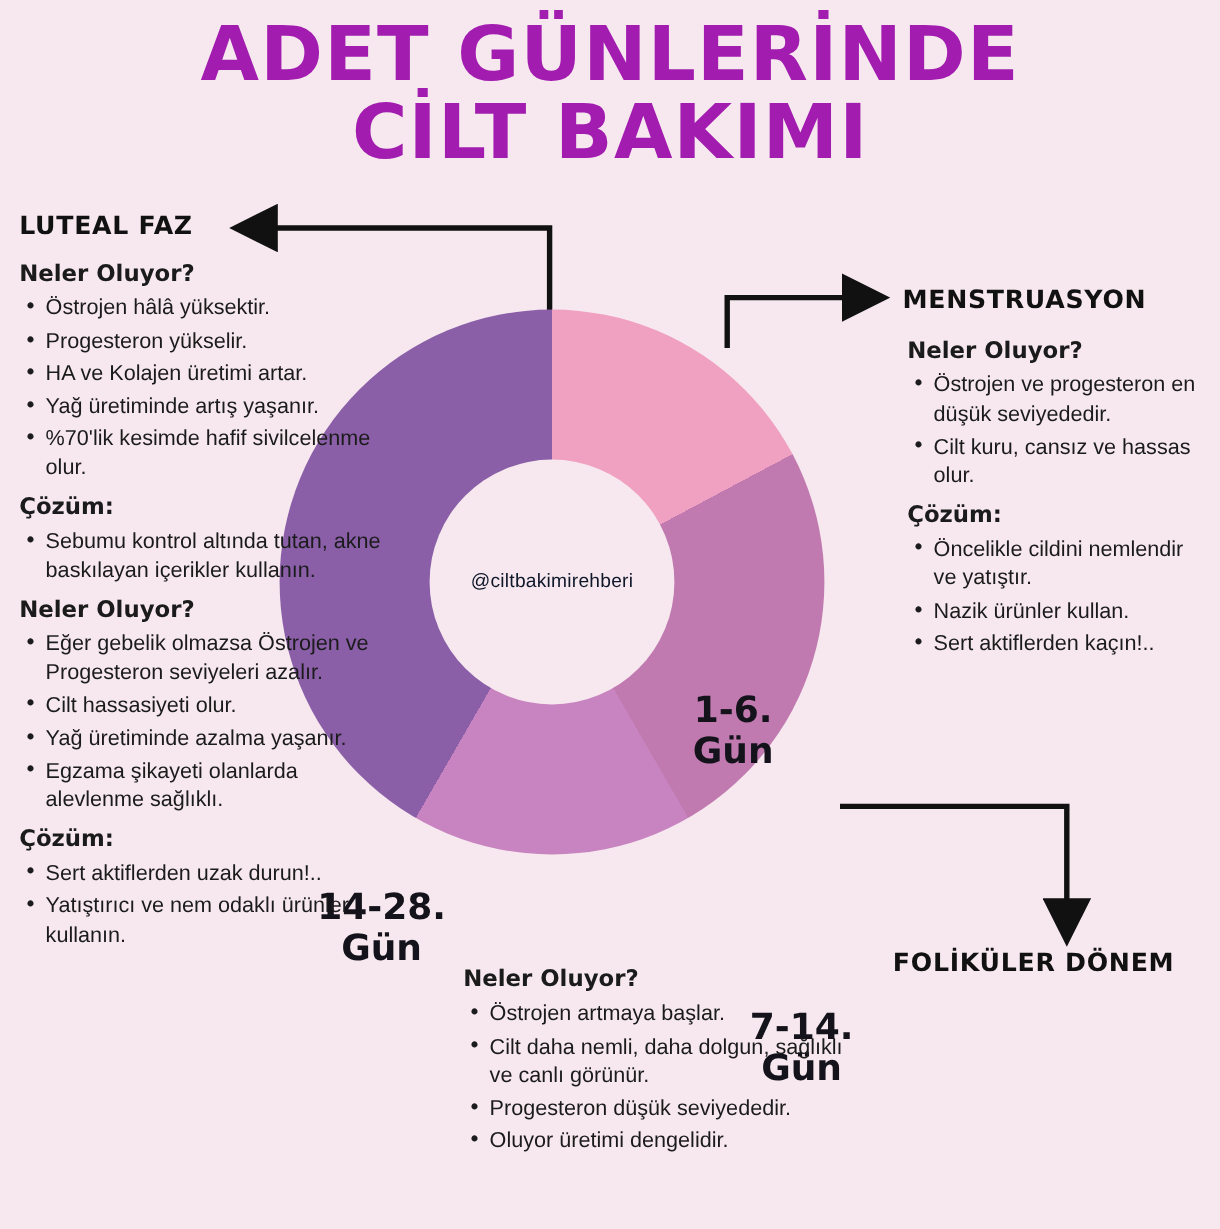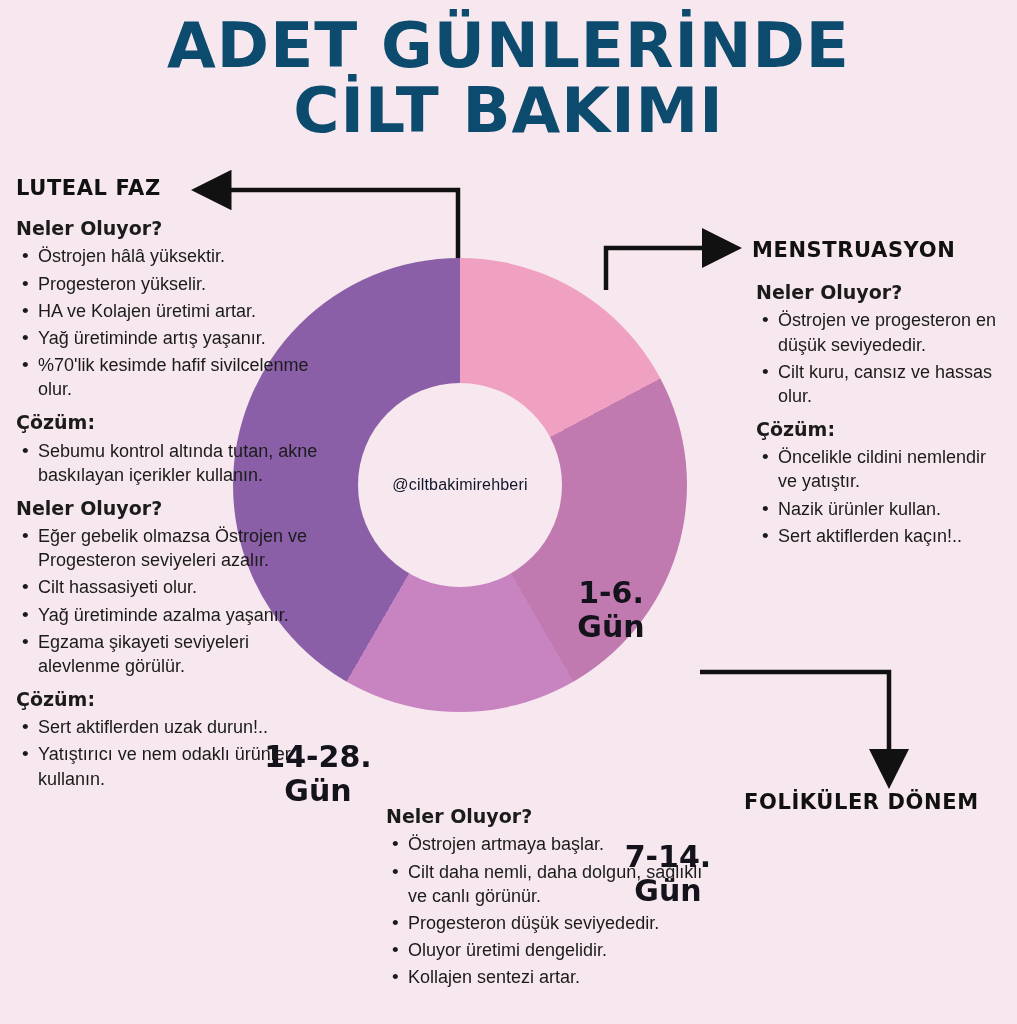--- a/index.html
+++ b/index.html
@@ -26,21 +26,21 @@
     position: absolute;
     top: 14px;
     left: 0;
     width: 1017px;
     text-align: center;
     font-family: "DejaVu Sans", sans-serif;
     font-weight: bold;
     font-size: 63px;
     line-height: 1.03;
     letter-spacing: 1px;
-    color: #0c4a6e;
+    color: #a21caf;
   }
   .title .l1 { display: block; }
   .title .l2 { display: block; }
 
   
   .donut-wrap {
     position: absolute;
     left: 233px;
     top: 258px;
     width: 454px;
@@ -192,21 +192,21 @@
     </ul>
     <p class="sub">Çözüm:</p>
     <ul>
       <li>Sebumu kontrol altında tutan, akne baskılayan içerikler kullanın.</li>
     </ul>
     <p class="sub">Neler Oluyor?</p>
     <ul>
       <li>Eğer gebelik olmazsa Östrojen ve Progesteron seviyeleri azalır.</li>
       <li>Cilt hassasiyeti olur.</li>
       <li>Yağ üretiminde azalma yaşanır.</li>
-      <li>Egzama şikayeti seviyeleri alevlenme görülür.</li>
+      <li>Egzama şikayeti olanlarda alevlenme sağlıklı.</li>
     </ul>
     <p class="sub">Çözüm:</p>
     <ul>
       <li>Sert aktiflerden uzak durun!..</li>
       <li>Yatıştırıcı ve nem odaklı ürünler kullanın.</li>
     </ul>
   </div>
 
   <div class="sec-head" style="left:752px; top:238px;">MENSTRUASYON</div>
   <div class="block" style="left:756px; top:280px; width:248px;">
@@ -223,19 +223,18 @@
     </ul>
   </div>
 
   <div class="block" style="left:386px; top:804px; width:335px;">
     <p class="sub">Neler Oluyor?</p>
     <ul>
       <li>Östrojen artmaya başlar.</li>
       <li>Cilt daha nemli, daha dolgun, sağlıklı ve canlı görünür.</li>
       <li>Progesteron düşük seviyededir.</li>
       <li>Oluyor üretimi dengelidir.</li>
-      <li>Kollajen sentezi artar.</li>
     </ul>
   </div>
 
   <div class="sec-head" style="left:744px; top:790px;">FOLİKÜLER DÖNEM</div>
 
 </div>
 
 </body></html>

